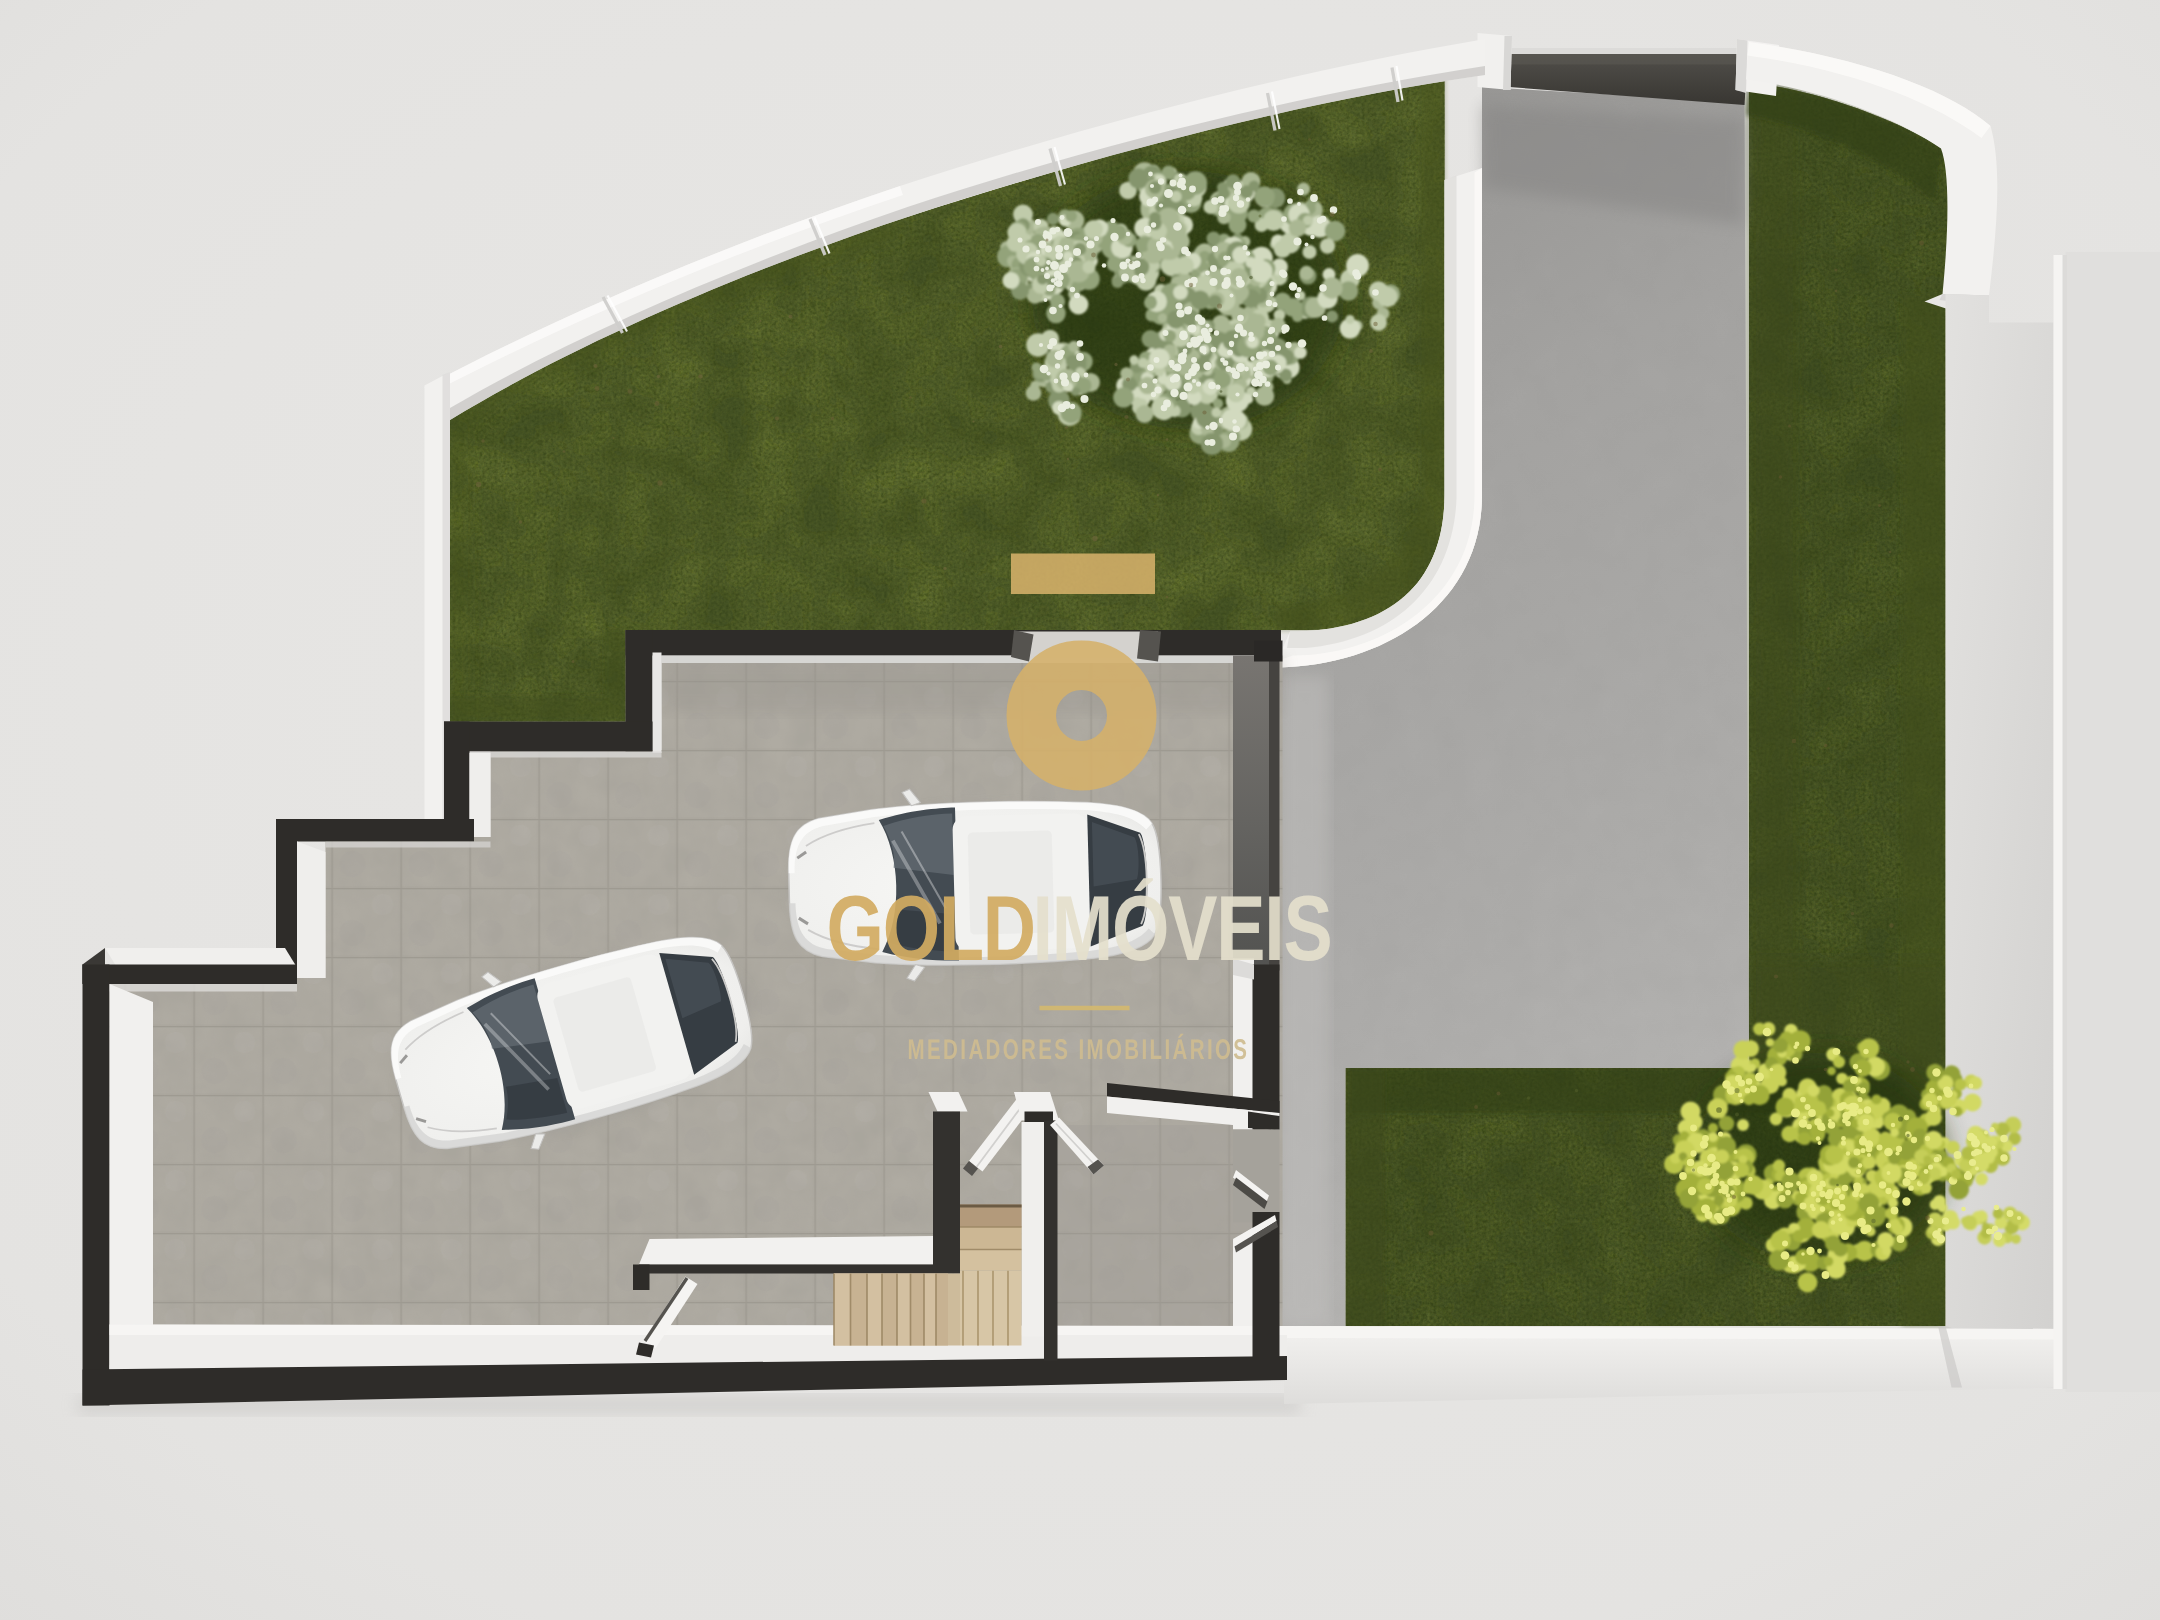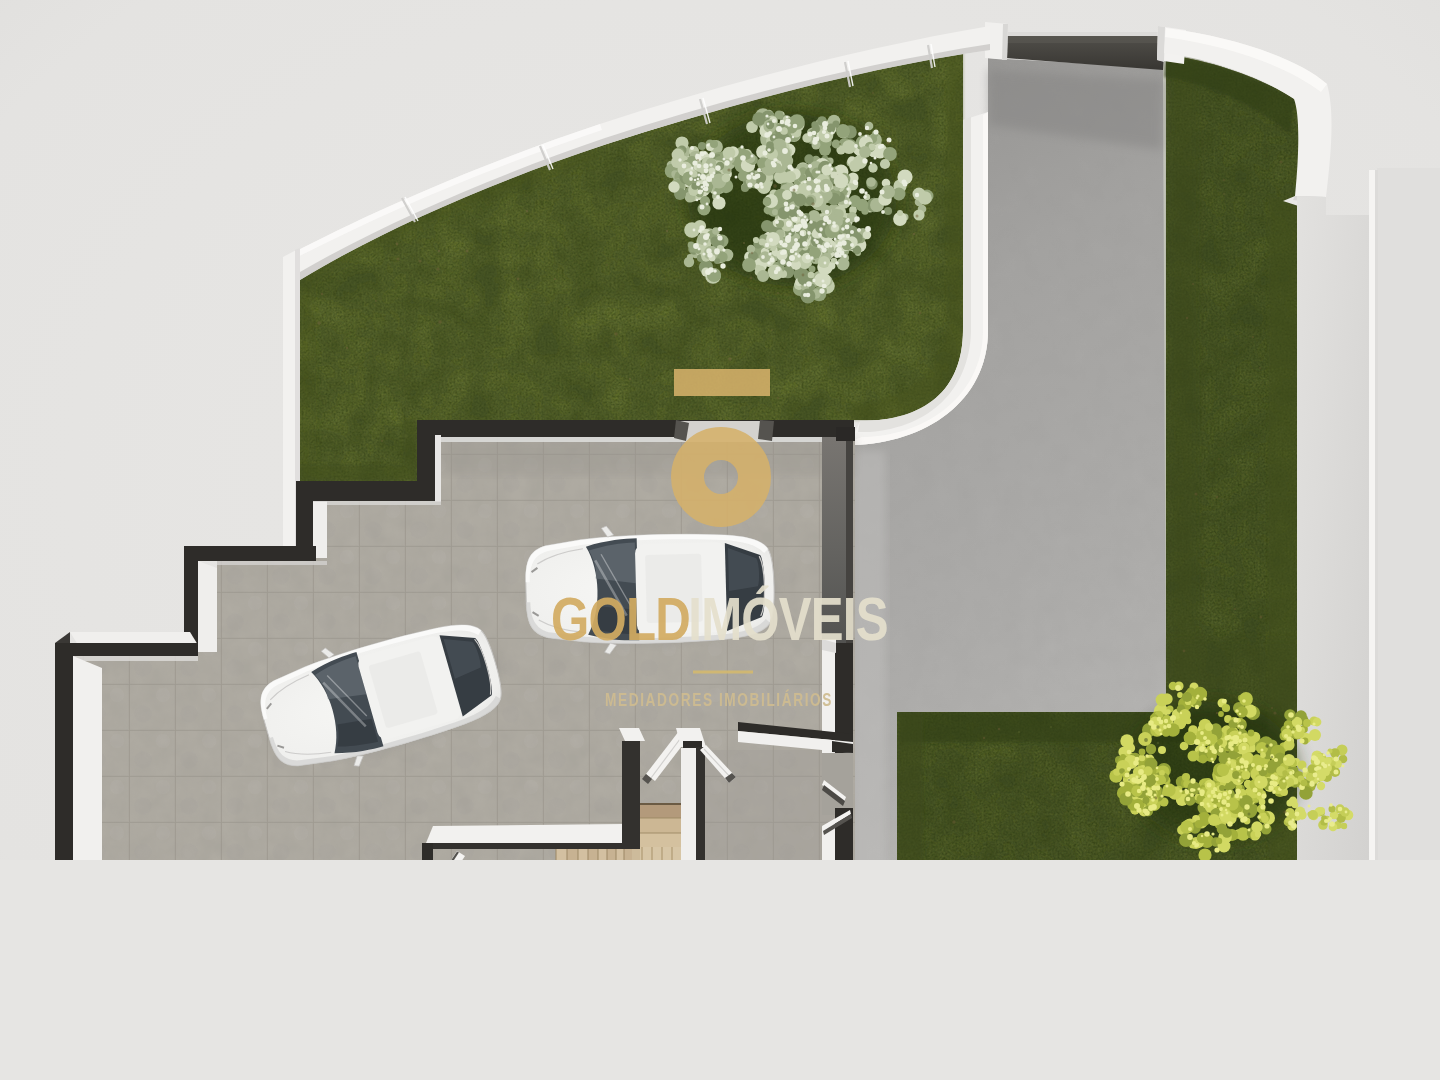--- a/index.html
+++ b/index.html
@@ -1,15 +1,15 @@
 <!DOCTYPE html>
 <html><head><meta charset="utf-8">
 <style>
 html,body{margin:0;padding:0;background:#e6e5e3;}
-#stage{position:relative;width:1440px;height:860px;overflow:hidden;font-family:"Liberation Sans",sans-serif;}
+#stage{position:relative;width:1440px;height:1080px;overflow:hidden;font-family:"Liberation Sans",sans-serif;}
 </style></head><body>
 <div id="stage">
 <svg width="1440" height="1080" viewBox="0 0 1440 1080">
 <defs>
 <linearGradient id="driveG" x1="0" y1="0" x2="0.22" y2="1">
  <stop offset="0" stop-color="#949391"></stop>
           <stop offset="0.35" stop-color="#a4a3a1"></stop>
  <stop offset="0.75" stop-color="#adacaa"></stop>
           <stop offset="1" stop-color="#b5b4b2"></stop>
 </linearGradient>

